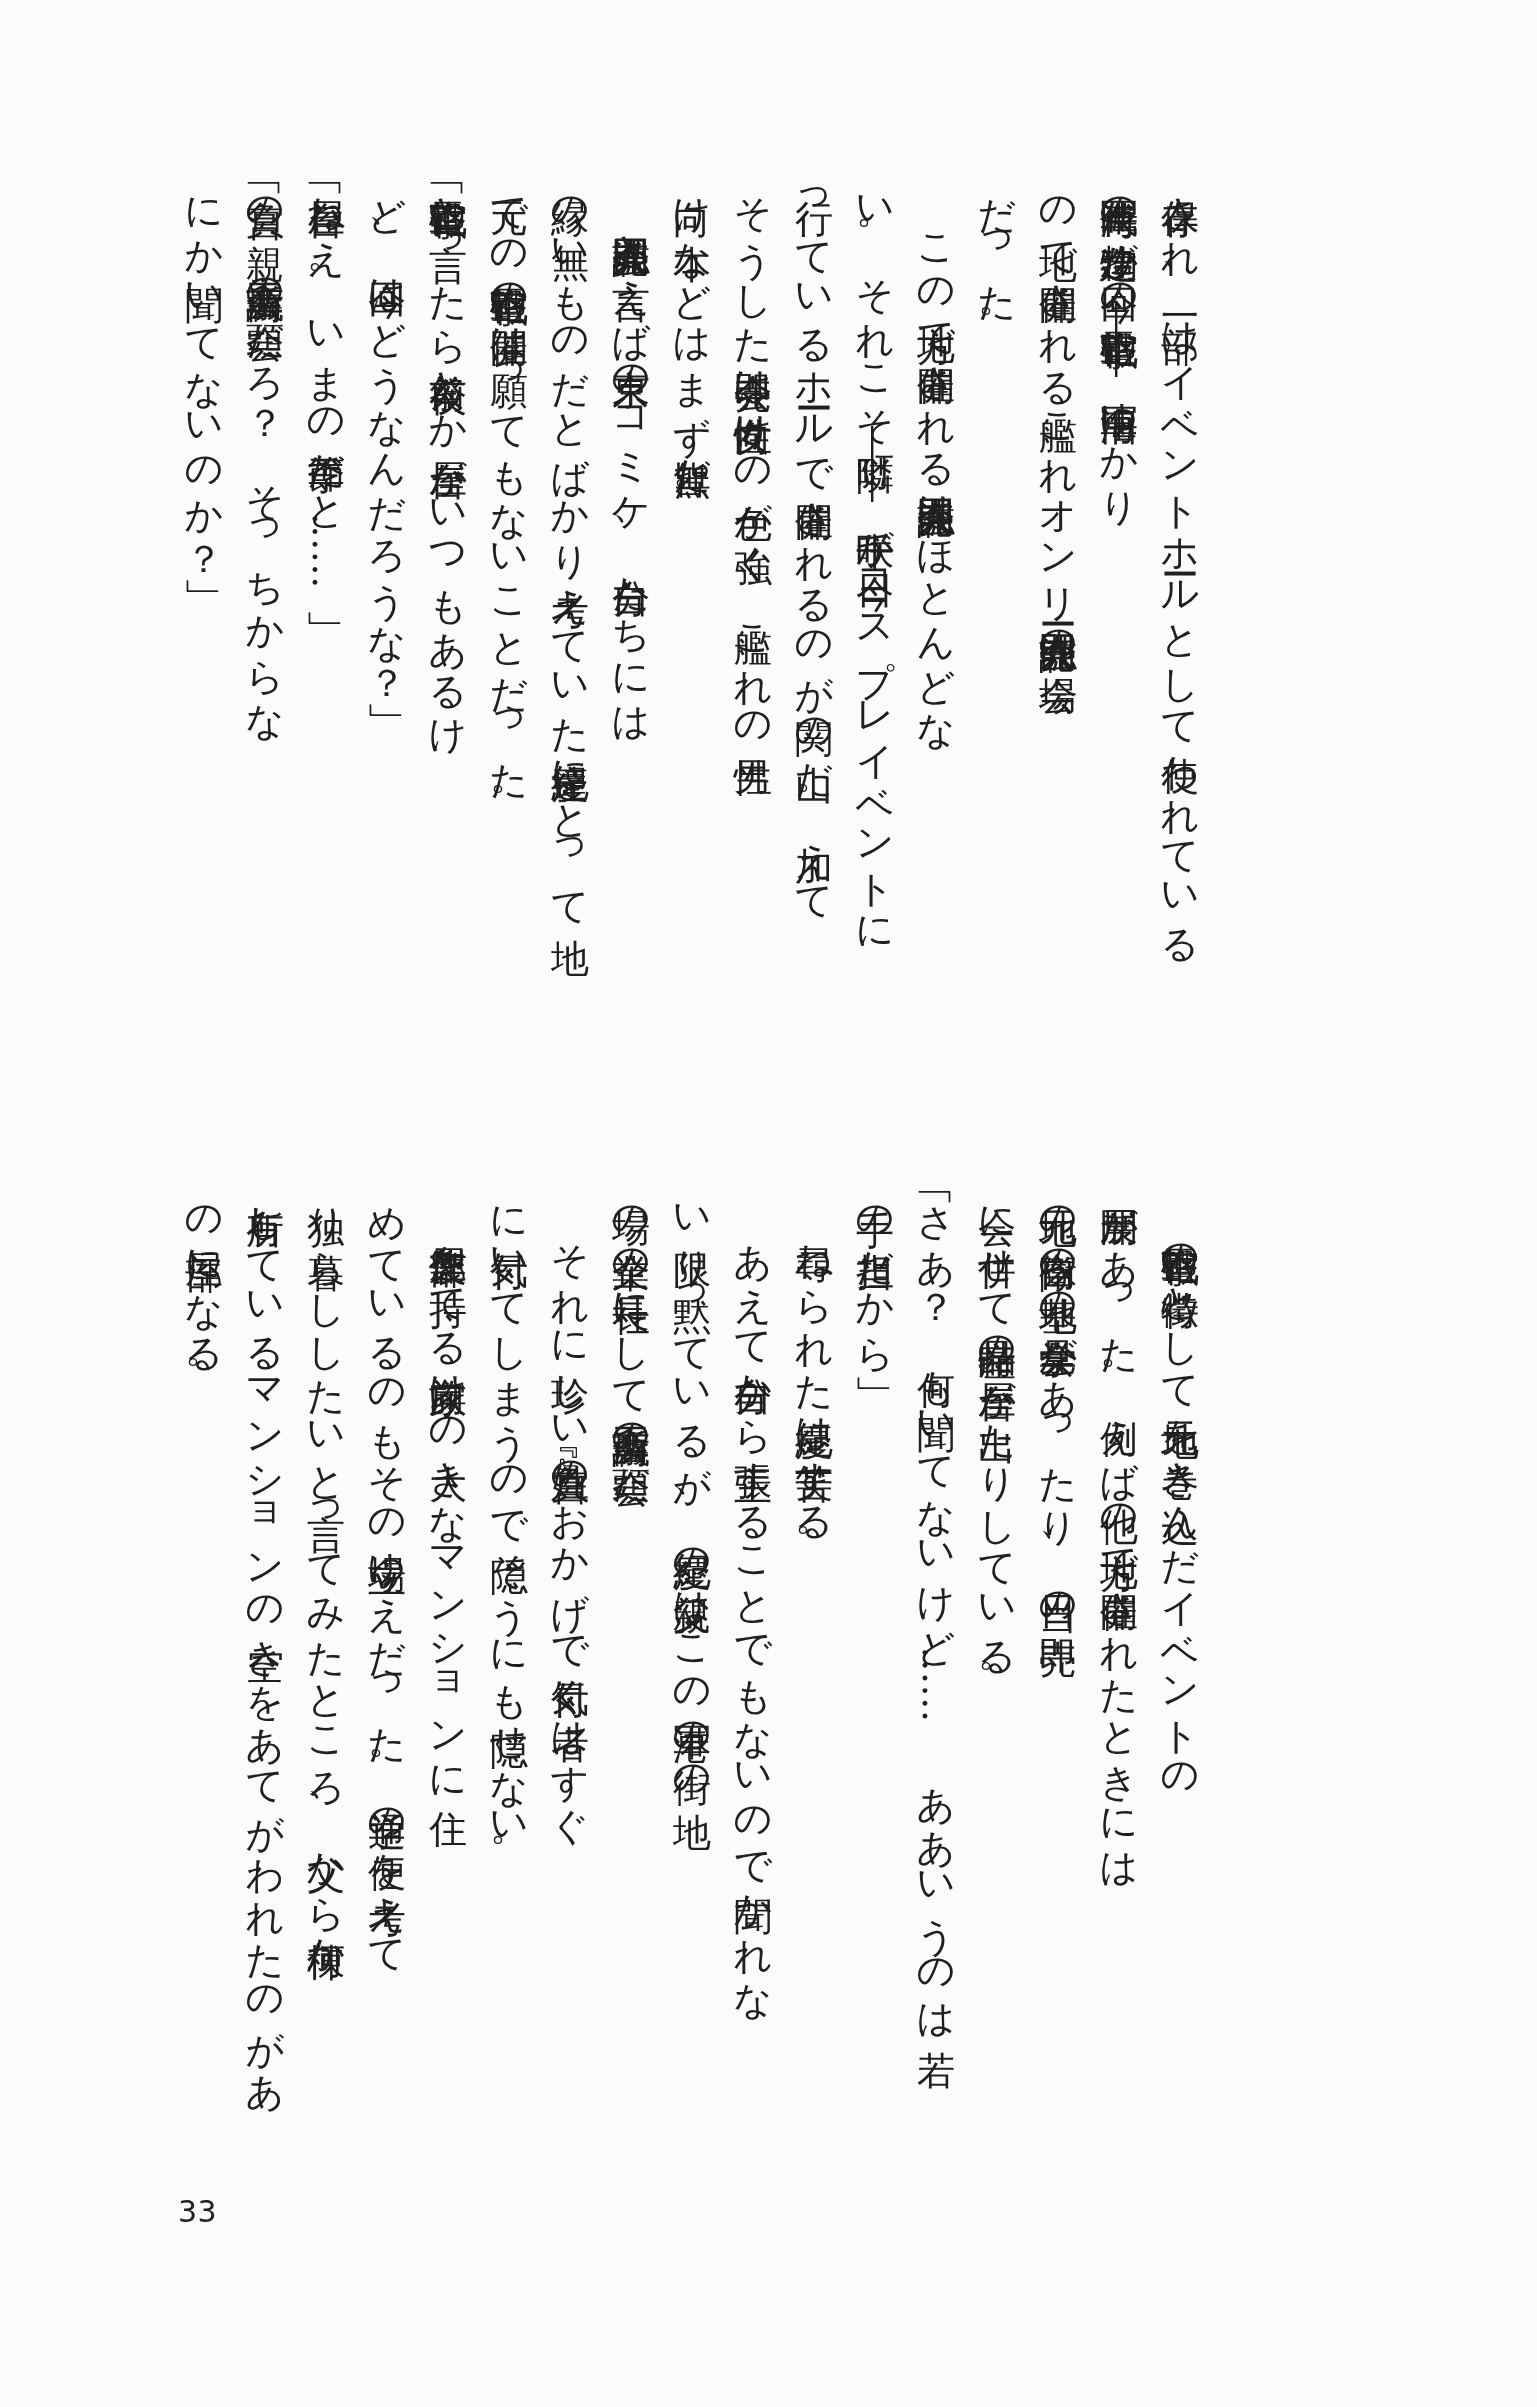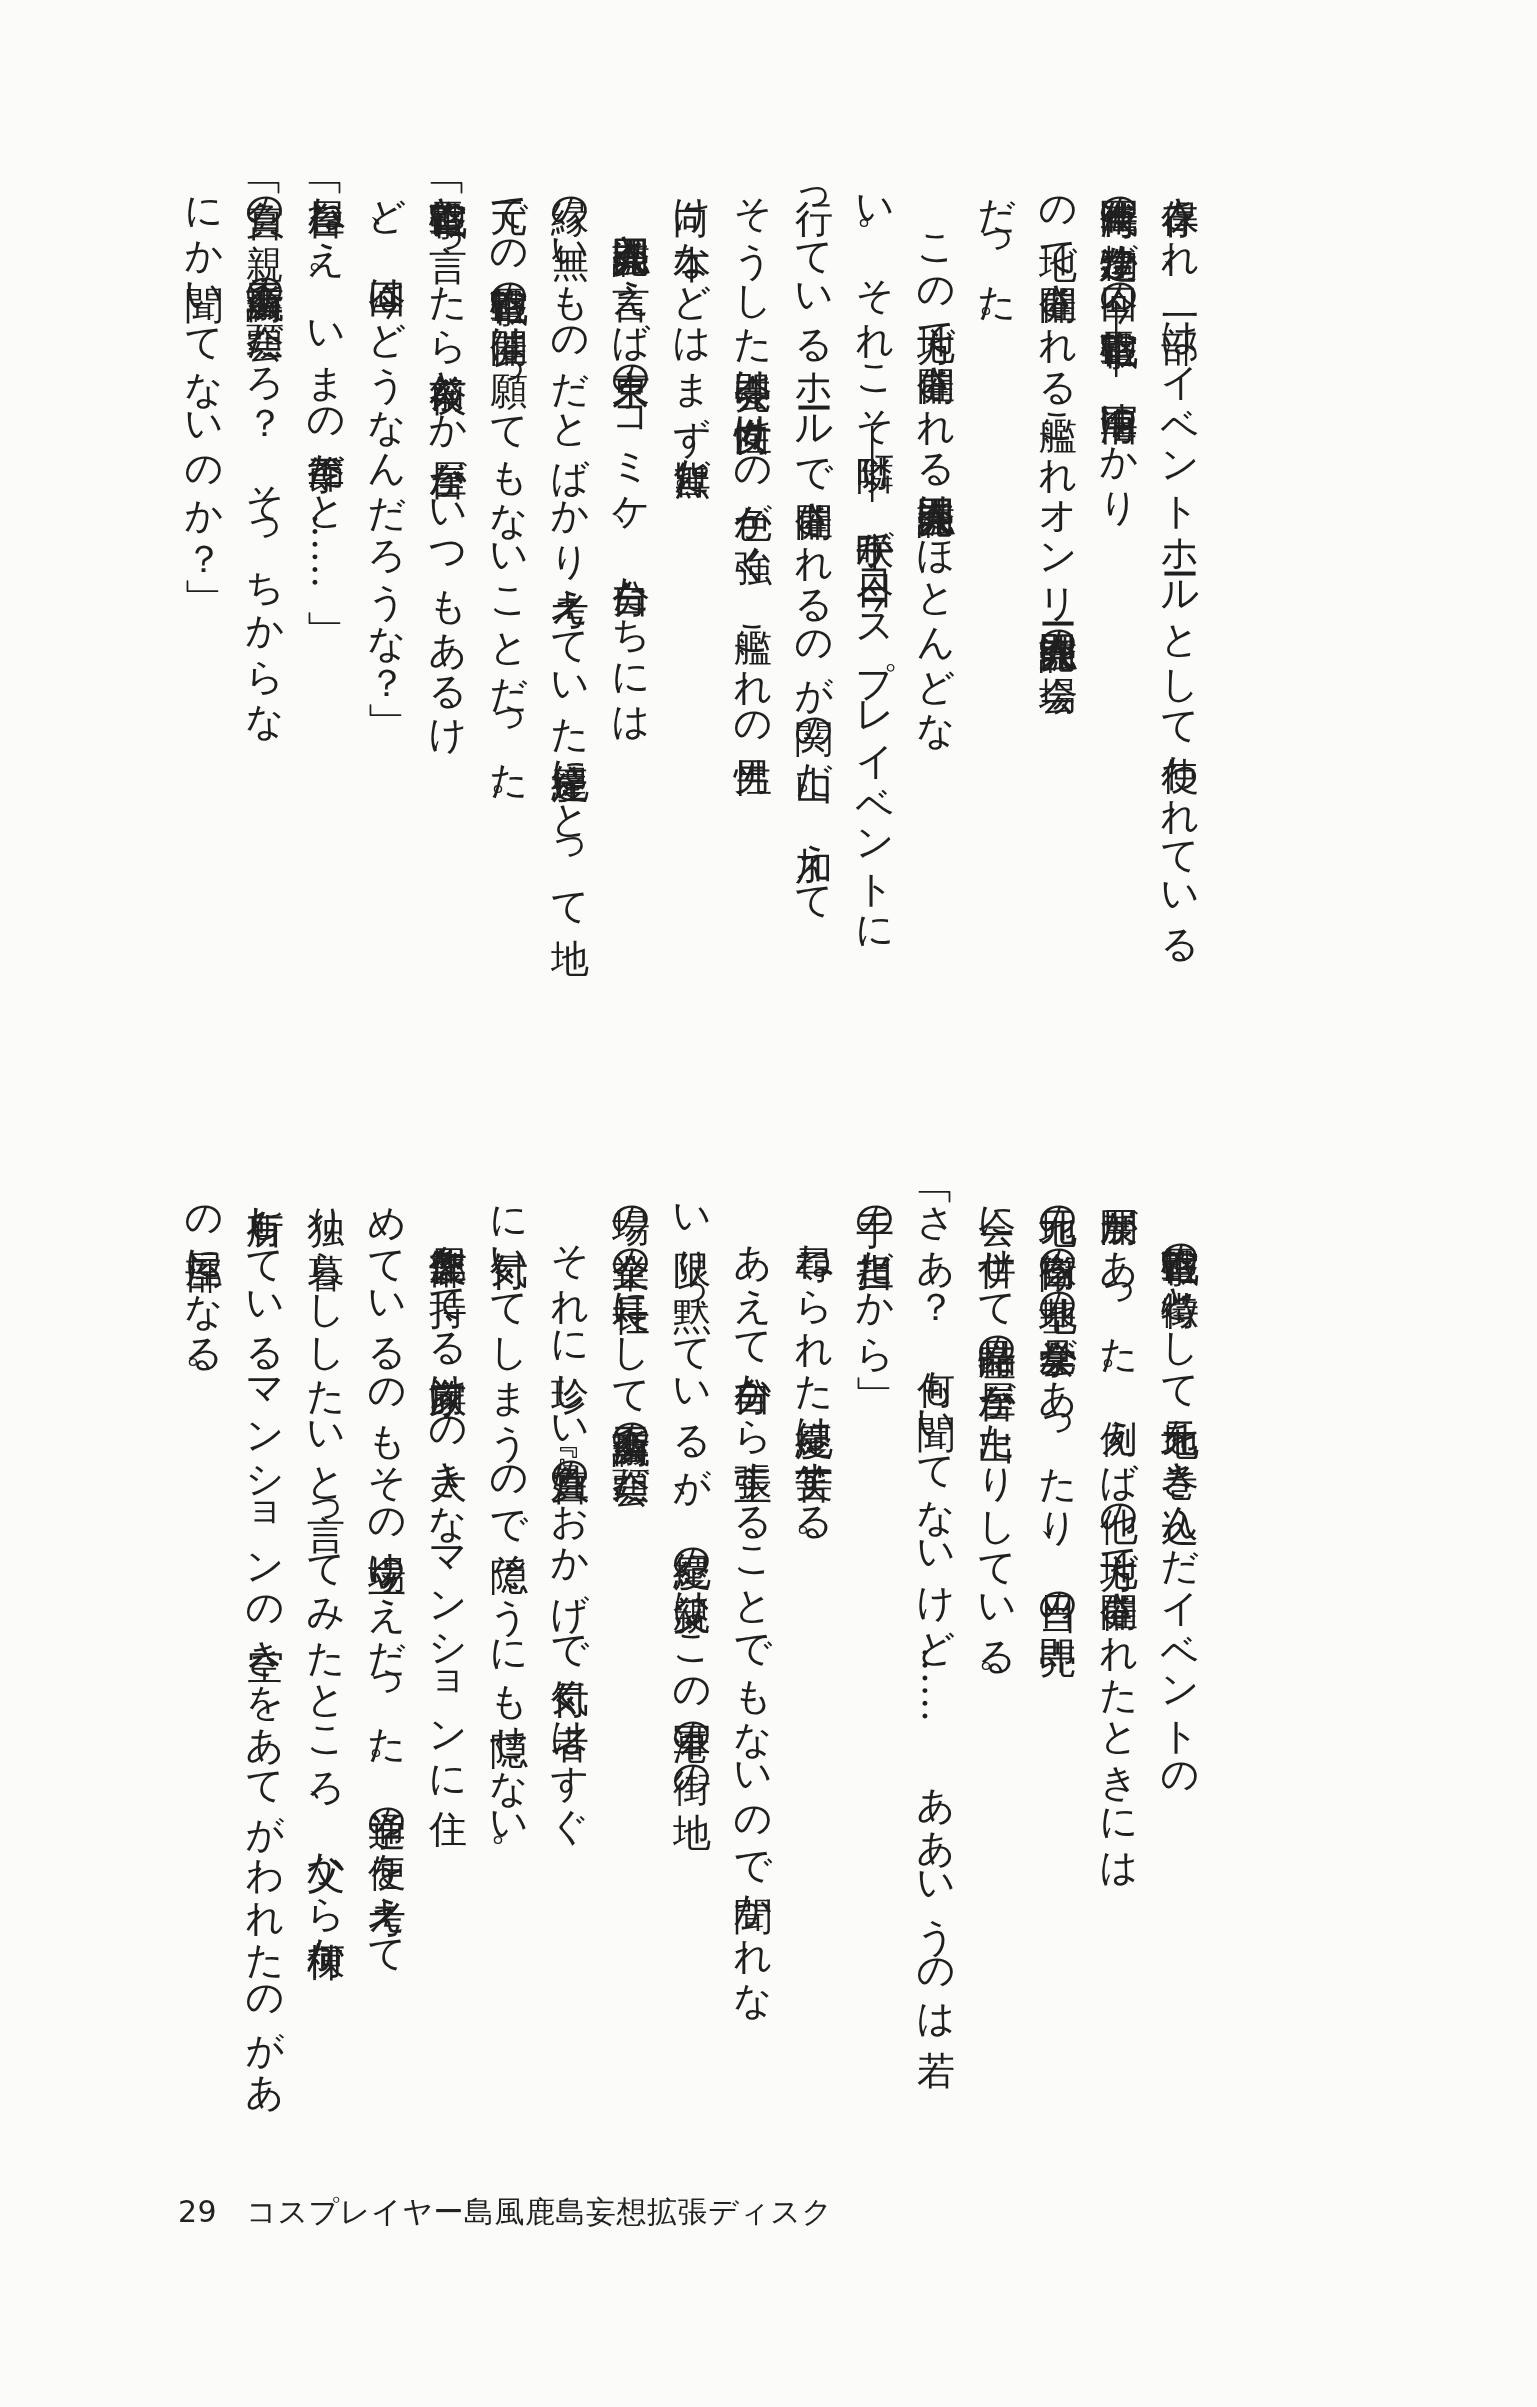--- a/index.html
+++ b/index.html
@@ -91,18 +91,17 @@
       <p>　それに珍しい『宮負』姓のおかげで気付く者はすぐ</p>
       <p>に気付いてしまうので隠そうにも隠せない。</p>
       <p>　製作部屋を持てる家族向けの大きなマンションに住</p>
       <p>めているのもその立場ゆえだった。通学の便を考えて</p>
       <p>独り暮らししたいと言ってみたところ、父から何棟か</p>
       <p>所有しているマンションの空きをあてがわれたのがあ</p>
       <p>の部屋になる。</p>
     </div>
 
   <div class="footer">
-    <span>29</span>
-    <span>コスプレイヤー島風鹿島妄想拡張ディスク</span>
+    <span>33</span>
   </div>
 
 </div>
 
 
 </body></html>

